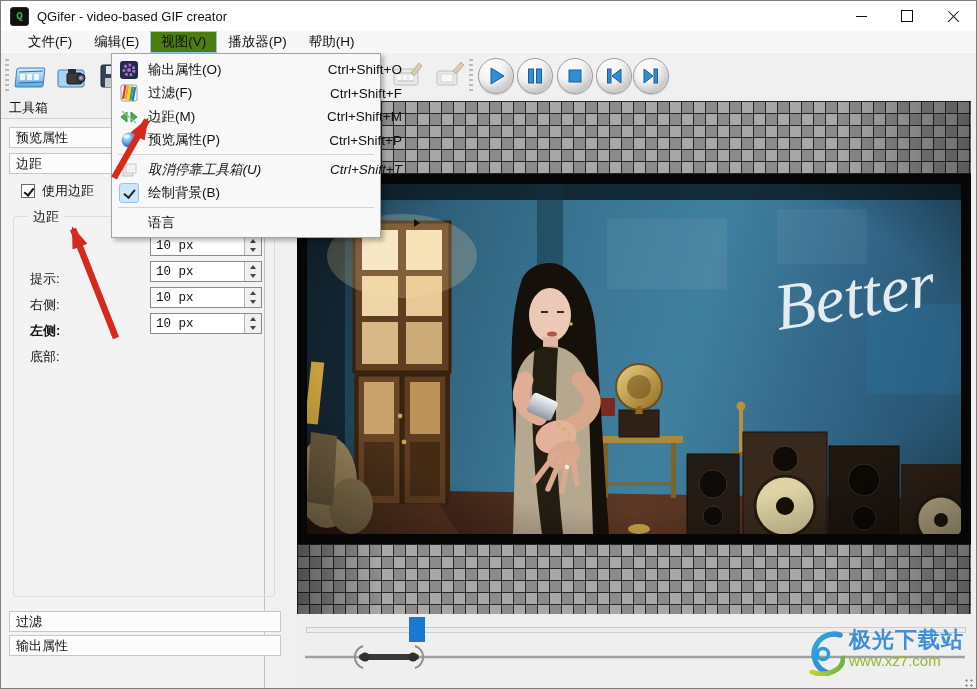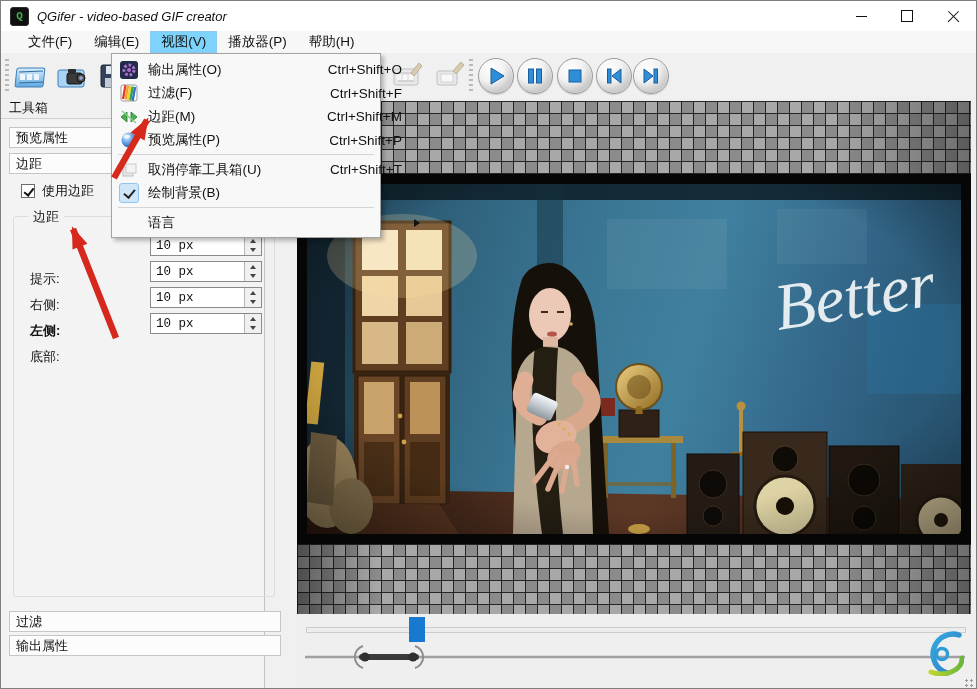--- a/index.html
+++ b/index.html
@@ -3,32 +3,32 @@
 <meta charset="utf-8">
 <style>
   html,body{margin:0;padding:0;background:#cfcfcf;}
   .app{position:relative;width:977px;height:689px;box-sizing:border-box;border:1px solid #7f7f7f;
        background:#f0f0f0;font-family:"Liberation Sans","DejaVu Sans",sans-serif;overflow:hidden;
        -webkit-font-smoothing:antialiased;}
   
   .titlebar{position:absolute;left:0;top:0;width:100%;height:30px;background:#ffffff;display:flex;align-items:center;}
   .appicon{width:17px;height:17px;margin:0 8px 0 9px;background:#101010;border:1px solid #2c2c2c;border-radius:3px;
            color:#43b14b;font:bold 11px "Liberation Mono",monospace;display:flex;align-items:center;justify-content:center;}
-  .apptitle{font-size:13px;color:#111;font-style:italic;}
+  .apptitle{font-size:13px;color:#111;}
   .wincontrols{position:absolute;right:0;top:0;height:30px;display:flex;}
   .winbtn{width:46px;height:30px;display:flex;align-items:center;justify-content:center;}
   .glyph-min{width:11px;height:1px;background:#111;}
   .glyph-max{width:10px;height:10px;border:1px solid #111;}
   .glyph-close{position:relative;width:13px;height:13px;}
   .glyph-close::before,.glyph-close::after{content:"";position:absolute;left:-1px;top:6px;width:15px;height:1.4px;background:#111;}
   .glyph-close::before{transform:rotate(45deg);} .glyph-close::after{transform:rotate(-45deg);}
   
   .menubar{position:absolute;left:0;top:30px;width:100%;height:22px;background:#f7f7f7;display:flex;align-items:stretch;padding-left:16px;font-size:13.5px;color:#111;}
   .menubar .mitem{display:flex;align-items:center;padding:0 11px;}
-  .menubar .mitem.active{background:#7dd3fc;outline:1px solid #90c8f0;outline-offset:-1px;}
+  .menubar .mitem.active{background:#4d7c0f;outline:1px solid #90c8f0;outline-offset:-1px;}
   
   .toolbar{position:absolute;left:0;top:52px;width:100%;height:45px;background:#f0f0f0;border-bottom:1px solid #d9d9d9;}
   .tb-handle{position:absolute;top:6px;width:4px;height:33px;background:repeating-linear-gradient(180deg,#b9b9b9 0 2px,transparent 2px 5px);}
   .tbtn{position:absolute;top:56px;width:38px;height:37px;display:flex;align-items:center;justify-content:center;}
   .pbtn{position:absolute;top:57px;width:36px;height:36px;border-radius:50%;
         background:radial-gradient(circle at 35% 28%,#ffffff 0%,#f2f2f2 40%,#c9c9c9 72%,#e9e9e9 100%);
         border:1px solid #9b9b9b;box-shadow:inset 0 1px 2px rgba(255,255,255,.9),0 1px 1px rgba(0,0,0,.15);
         display:flex;align-items:center;justify-content:center;box-sizing:border-box;}
   
   .toolbox{position:absolute;left:0;top:97px;width:264px;height:592px;background:#f3f3f3;border-right:1px solid #c2c2c2;box-sizing:border-box;}
@@ -434,20 +434,24 @@
             </linearGradient>
           <linearGradient id="wmG" x1="0" y1="0" x2="1" y2="0">
               <stop offset="0" stop-color="#bfd62f"></stop>
               <stop offset="1" stop-color="#6bb63c"></stop>
             </linearGradient>
         </defs>
         <path d="M41,7 A19,19 0 1 0 29,45" fill="none" stroke="url(#wmB)" stroke-width="5.5" stroke-linecap="round"></path>
         <path d="M44,30 A21,15 0 0 1 13,44" fill="none" stroke="url(#wmG)" stroke-width="5" stroke-linecap="round"></path>
         <circle cx="24" cy="26" r="5.5" fill="none" stroke="#2e9cd6" stroke-width="3.5"></circle>
       </svg>
+      <div class="wm-texts">
+        <div class="wm-site">极光下载站</div>
+        <div class="wm-url">www.xz7.com</div>
+      </div>
     </div>
     <div class="grip"></div>
   </div>
 
   <div class="dropdown">
     <div class="menu-item" style="top:4px;">
       <span class="mi-icon">
         <svg width="18" height="18" viewBox="0 0 18 18">
             <rect width="18" height="18" rx="3" fill="#202a4a"></rect>
         <circle cx="9" cy="9" r="5" fill="none" stroke="#b06fd0" stroke-width="3" stroke-dasharray="2.6,1.9"></circle>
@@ -495,21 +499,21 @@
               </radialGradient>
             </defs>
         <circle cx="9" cy="9" r="7.5" fill="url(#sph)"></circle>
             <ellipse cx="6.8" cy="5.6" rx="3.4" ry="2" fill="#fff" opacity="0.65"></ellipse>
           </svg>
         </span>
       <span class="mi-label">预览属性(P)</span>
       <span class="mi-short">Ctrl+Shift+P</span>
     </div>
     <div class="menu-sep" style="top:100px;"></div>
-    <div class="menu-item" style="top:104px;">
+    <div class="menu-item" style="top:104px;font-style:italic;">
       <span class="mi-icon">
         <svg width="18" height="18" viewBox="0 0 18 18" opacity="0.6">
         <rect x="3" y="6" width="10" height="9" fill="#dcdcdc" stroke="#9a9a9a"></rect>
         <rect x="6" y="3" width="10" height="9" fill="#f0f0f0" stroke="#ababab"></rect>
           </svg>
         </span>
       <span class="mi-label">取消停靠工具箱(U)</span>
       <span class="mi-short">Ctrl+Shift+T</span>
     </div>
     <div class="menu-item" style="top:127.5px;">

